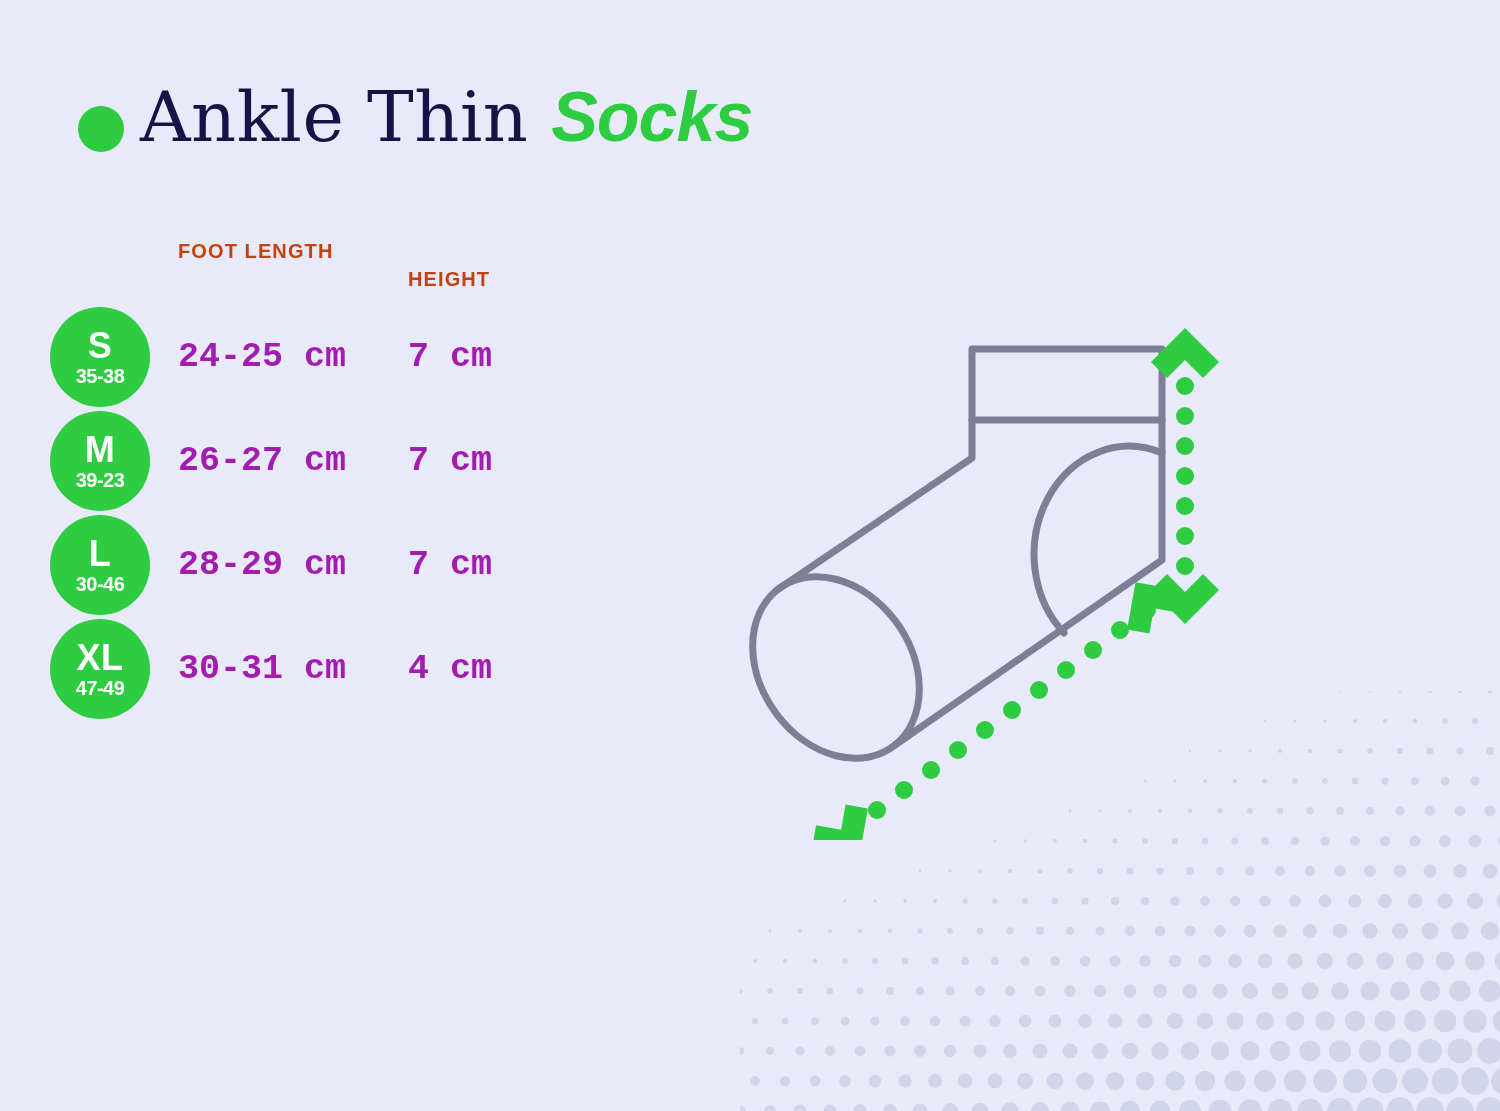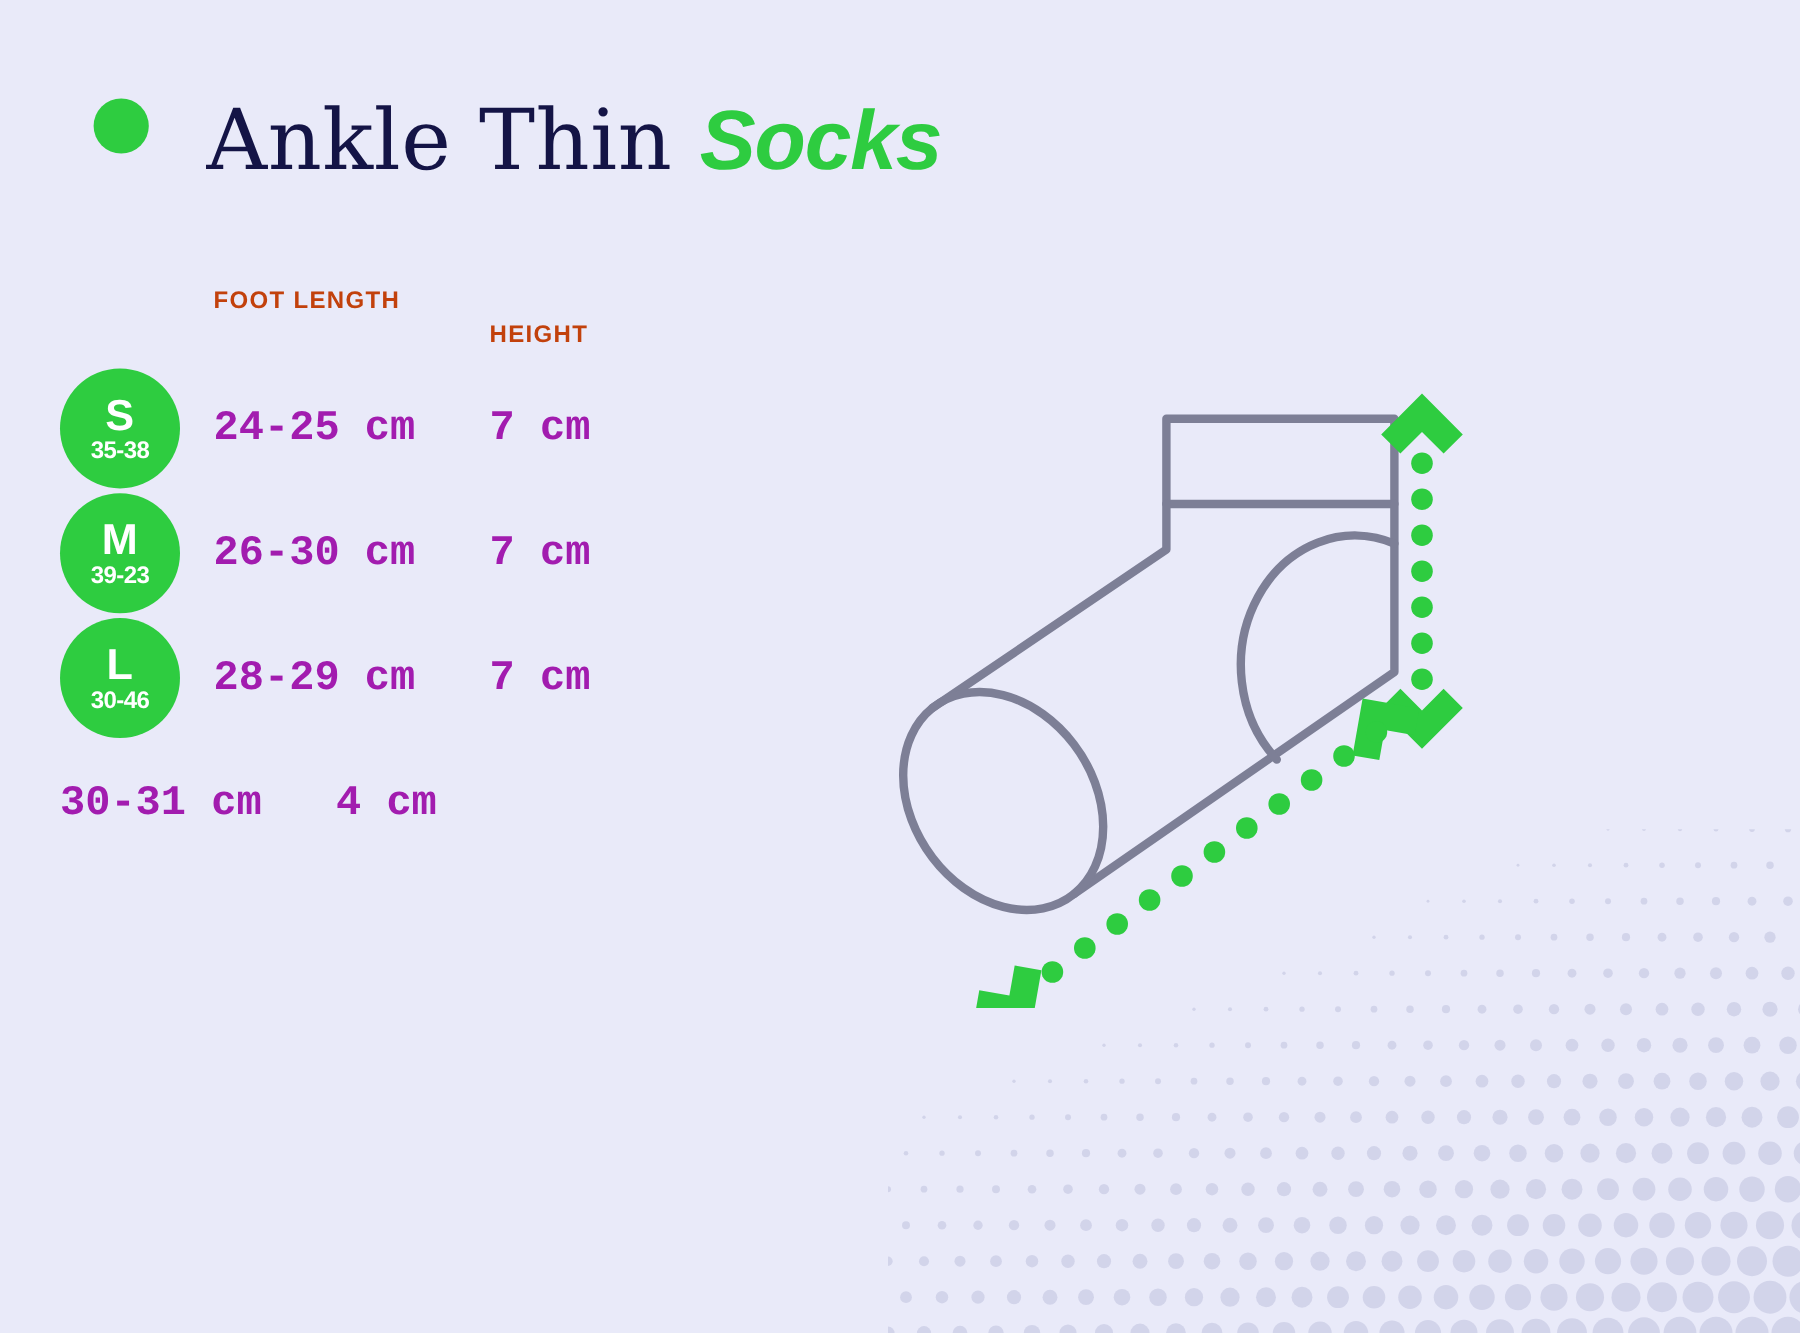--- a/index.html
+++ b/index.html
@@ -30,22 +30,22 @@
     inset: 0;
     z-index: 1;
   }
 
   
   .title-row {
     position: absolute;
     left: 78px;
     top: 82px;
     display: flex;
-    align-items: flex-start;
-    gap: 48px;
+    align-items: flex-end;
+    gap: 16px;
   }
   .title-dot {
     width: 46px;
     height: 46px;
     border-radius: 50%;
     background: #2ecc40;
     flex: 0 0 auto;
   }
   .title-text {
     font-family: "DejaVu Serif", "Liberation Serif", serif;
@@ -475,34 +475,38 @@
       </div>
       <div class="cell foot">24-25 cm</div>
       <div class="cell height">7 cm</div>
     </div>
 
     <div class="row">
       <div class="badge">
         <span class="badge-size">M</span>
         <span class="badge-range">39-23</span>
       </div>
-      <div class="cell foot">26-30 cm</div>
+      <div class="cell foot">26-27 cm</div>
       <div class="cell height">7 cm</div>
     </div>
 
     <div class="row">
       <div class="badge">
         <span class="badge-size">L</span>
         <span class="badge-range">30-46</span>
       </div>
       <div class="cell foot">28-29 cm</div>
       <div class="cell height">7 cm</div>
     </div>
 
     <div class="row">
+      <div class="badge">
+        <span class="badge-size">XL</span>
+        <span class="badge-range">47-49</span>
+      </div>
       <div class="cell foot">30-31 cm</div>
       <div class="cell height">4 cm</div>
     </div>
 
   </div>
 
   <svg id="sock-illustration" viewBox="0 0 520 520" fill="none" aria-hidden="true">
 
     <g stroke="#7d7f96" stroke-width="7" stroke-linecap="round" stroke-linejoin="round" fill="none">
 

